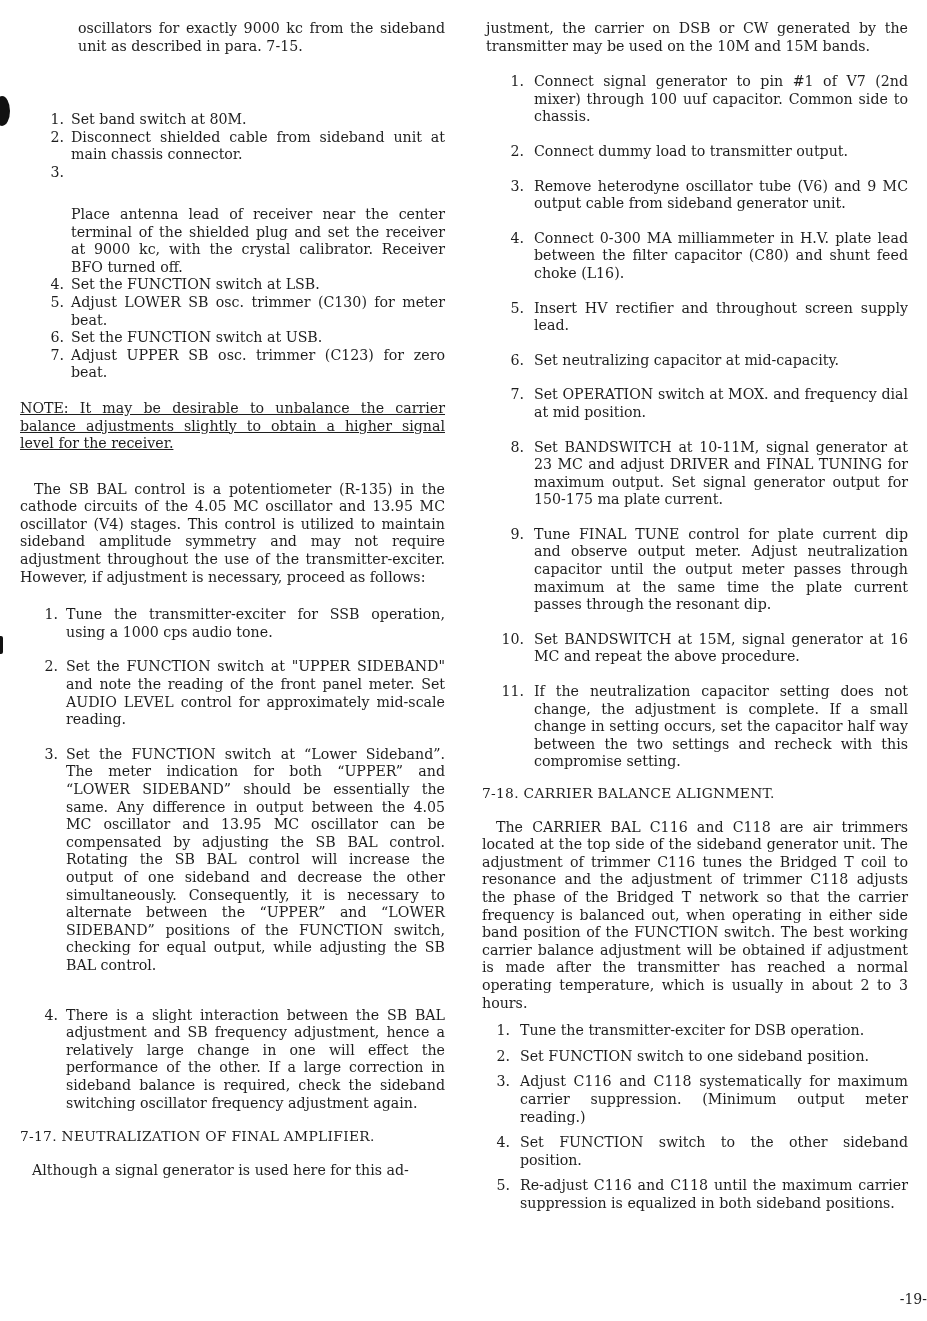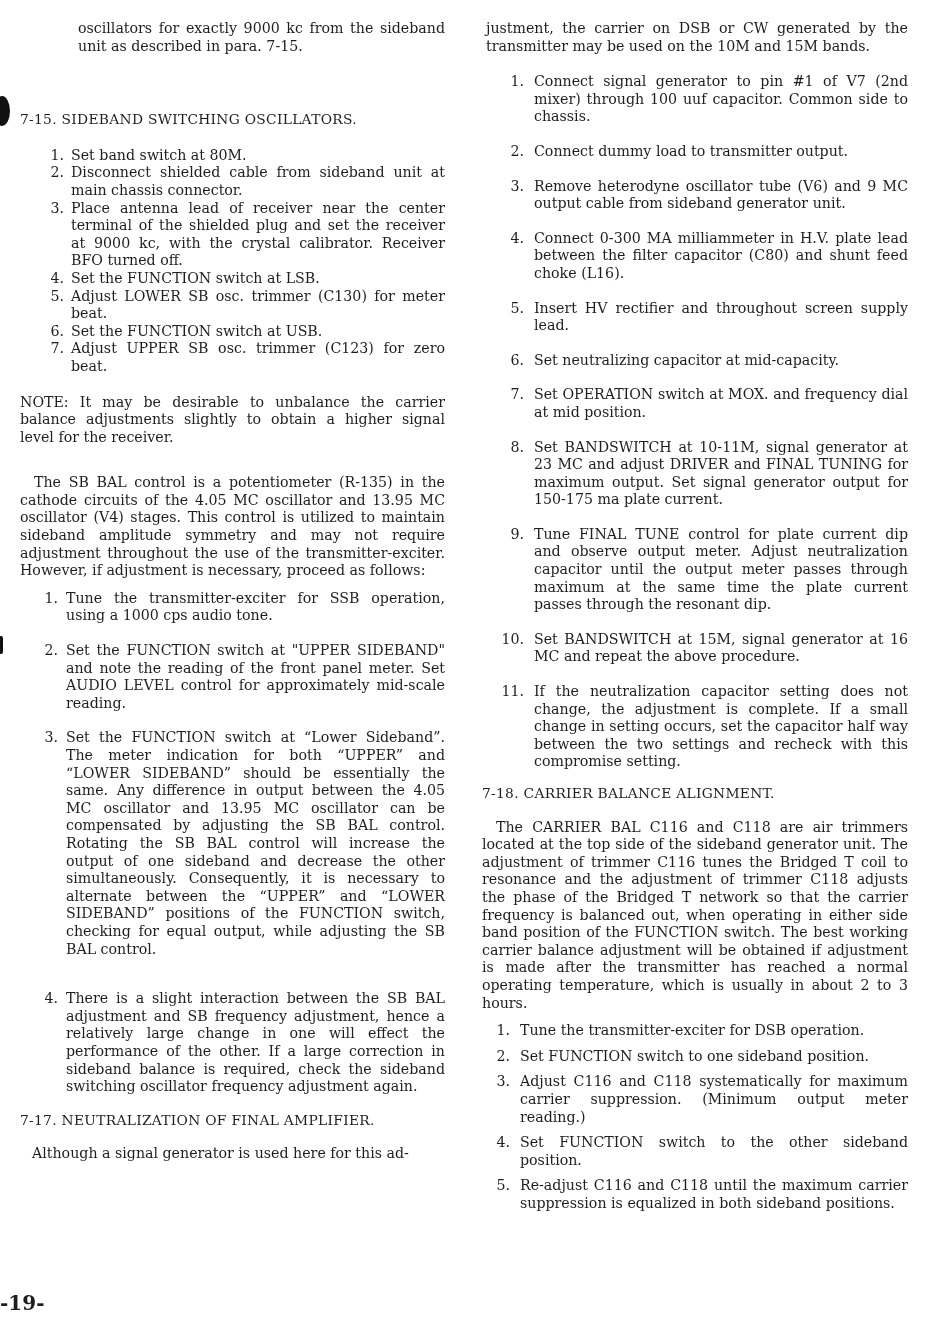--- a/index.html
+++ b/index.html
@@ -12,70 +12,69 @@
   .col-left { left: 20px; top: 20px; width: 425px; }
   .col-right { left: 486px; top: 20px; width: 422px; }
   p { margin: 0; text-align: justify; }
   .heading { letter-spacing: 0.3px; font-size: 13.8px; }
   .indent { text-indent: 14px; }
   ol { margin: 0; padding: 0; list-style: none; }
   li { display: flex; }
   li .num { flex: 0 0 auto; text-align: right; }
   li .txt { flex: 1 1 auto; text-align: justify; }
   .binder { position: absolute; background: #111; border-radius: 50%; }
-  .page-number { position: absolute; left: 0; width: 927px; top: 1291px; text-align: left; font-weight: bold; font-size: 20px; }
+  .page-number { position: absolute; left: 0; width: 927px; top: 1291px; text-align: right; font-weight: normal; font-size: 14px; }
 </style>
 </head>
 <body>
 
 <div class="page">
 
   <div class="binder" style="left:-6px; top:96px; width:16px; height:30px;"></div>
   <div class="binder" style="left:-2px; top:636px; width:5px; height:18px; border-radius:2px;"></div>
 
   <div class="col col-left">
     <p style="padding-left:58px; margin-bottom:56px;">oscillators for exactly 9000 kc from the sideband unit as described in para. 7-15.</p>
 
-    <p class="heading" style="margin-bottom:18px;">7-15. SIDEBAND SWITCHING OSCILLATORS.</p>
 
     <ol style="padding-left:26px; margin-bottom:18px;">
       <li>
           <span class="num" style="width:18px;">1.</span>
           <span class="txt" style="padding-left:7px;">Set band switch at 80M.</span>
         </li>
       <li>
           <span class="num" style="width:18px;">2.</span>
           <span class="txt" style="padding-left:7px;">Disconnect shielded cable from sideband unit at main chassis connector.</span>
         </li>
       <li>
           <span class="num" style="width:18px;">3.</span>
-          <span class="txt" style="padding-left:7px;">Place antenna lead of receiver near the center terminal of the shielded plug and set the receiver at 9000 kc, with the crystal calibrator. Receiver BFO turned off.</span>
+          <span class="txt" style="padding-left:7px;margin-top:42px;">Place antenna lead of receiver near the center terminal of the shielded plug and set the receiver at 9000 kc, with the crystal calibrator. Receiver BFO turned off.</span>
         </li>
       <li>
           <span class="num" style="width:18px;">4.</span>
           <span class="txt" style="padding-left:7px;">Set the FUNCTION switch at LSB.</span>
         </li>
       <li>
           <span class="num" style="width:18px;">5.</span>
           <span class="txt" style="padding-left:7px;">Adjust LOWER SB osc. trimmer (C130) for meter beat.</span>
         </li>
       <li>
           <span class="num" style="width:18px;">6.</span>
           <span class="txt" style="padding-left:7px;">Set the FUNCTION switch at USB.</span>
         </li>
       <li>
           <span class="num" style="width:18px;">7.</span>
           <span class="txt" style="padding-left:7px;">Adjust UPPER SB osc. trimmer (C123) for zero beat.</span>
         </li>
     </ol>
 
-    <p style="margin-bottom:28px;">NOTE: It may be desirable to unbalance the carrier balance adjustments slightly to obtain a higher signal level for the receiver.</p>
+    <p style="margin-bottom:28px;text-decoration:underline;">NOTE: It may be desirable to unbalance the carrier balance adjustments slightly to obtain a higher signal level for the receiver.</p>
 
 
-    <p class="indent" style="margin-bottom:10px;">The SB BAL control is a potentiometer (R-135) in the cathode circuits of the 4.05 MC oscillator and 13.95 MC oscillator (V4) stages. This control is utilized to maintain sideband amplitude symmetry and may not require adjustment throughout the use of the transmitter-exciter. However, if adjustment is necessary, proceed as follows:</p>
+    <p class="indent" style="margin-bottom:20px;">The SB BAL control is a potentiometer (R-135) in the cathode circuits of the 4.05 MC oscillator and 13.95 MC oscillator (V4) stages. This control is utilized to maintain sideband amplitude symmetry and may not require adjustment throughout the use of the transmitter-exciter. However, if adjustment is necessary, proceed as follows:</p>
 
     <ol style="padding-left:22px;">
       <li style="margin-bottom:17px;">
           <span class="num" style="width:16px;">1.</span>
           <span class="txt" style="padding-left:8px;">Tune the transmitter-exciter for SSB operation, using a 1000 cps audio tone.</span>
         </li>
       <li style="margin-bottom:17px;">
           <span class="num" style="width:16px;">2.</span>
           <span class="txt" style="padding-left:8px;">Set the FUNCTION switch at "UPPER SIDEBAND" and note the reading of the front panel meter. Set AUDIO LEVEL control for approximately mid-scale reading.</span>
         </li>

